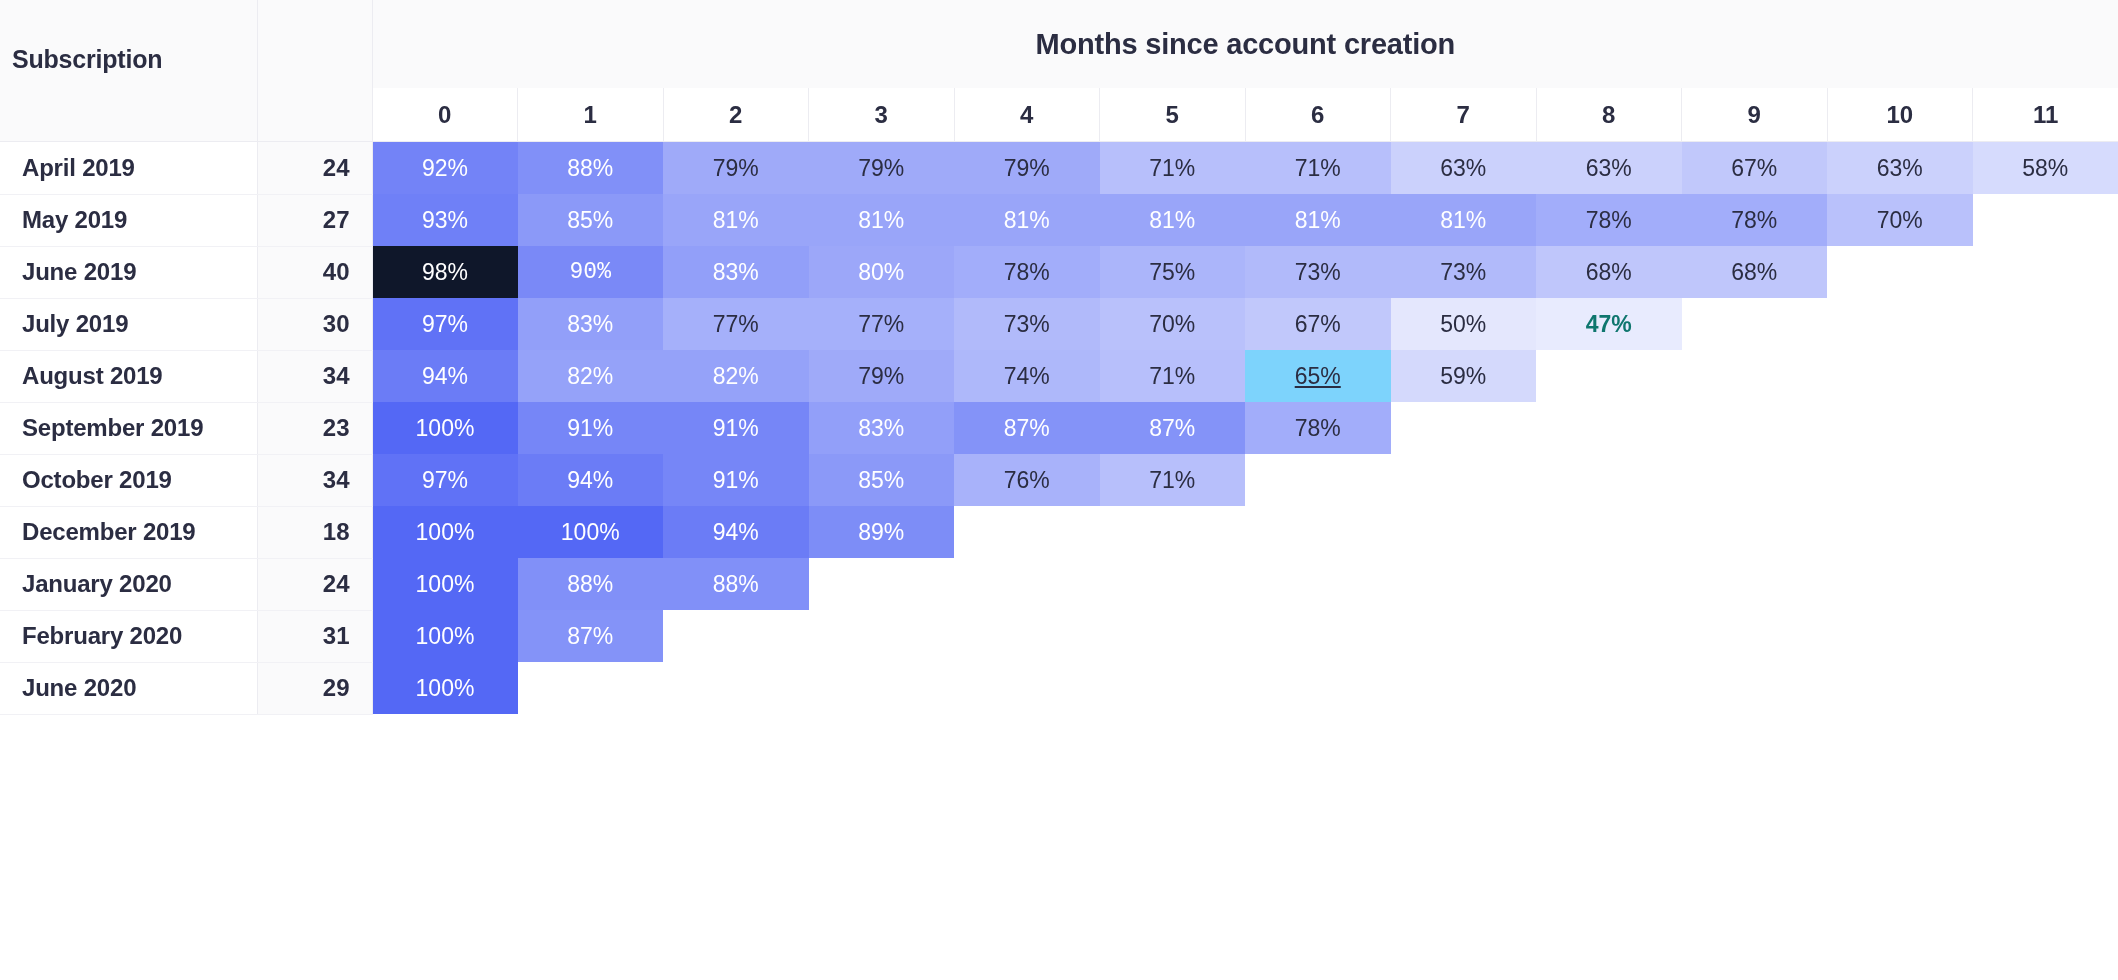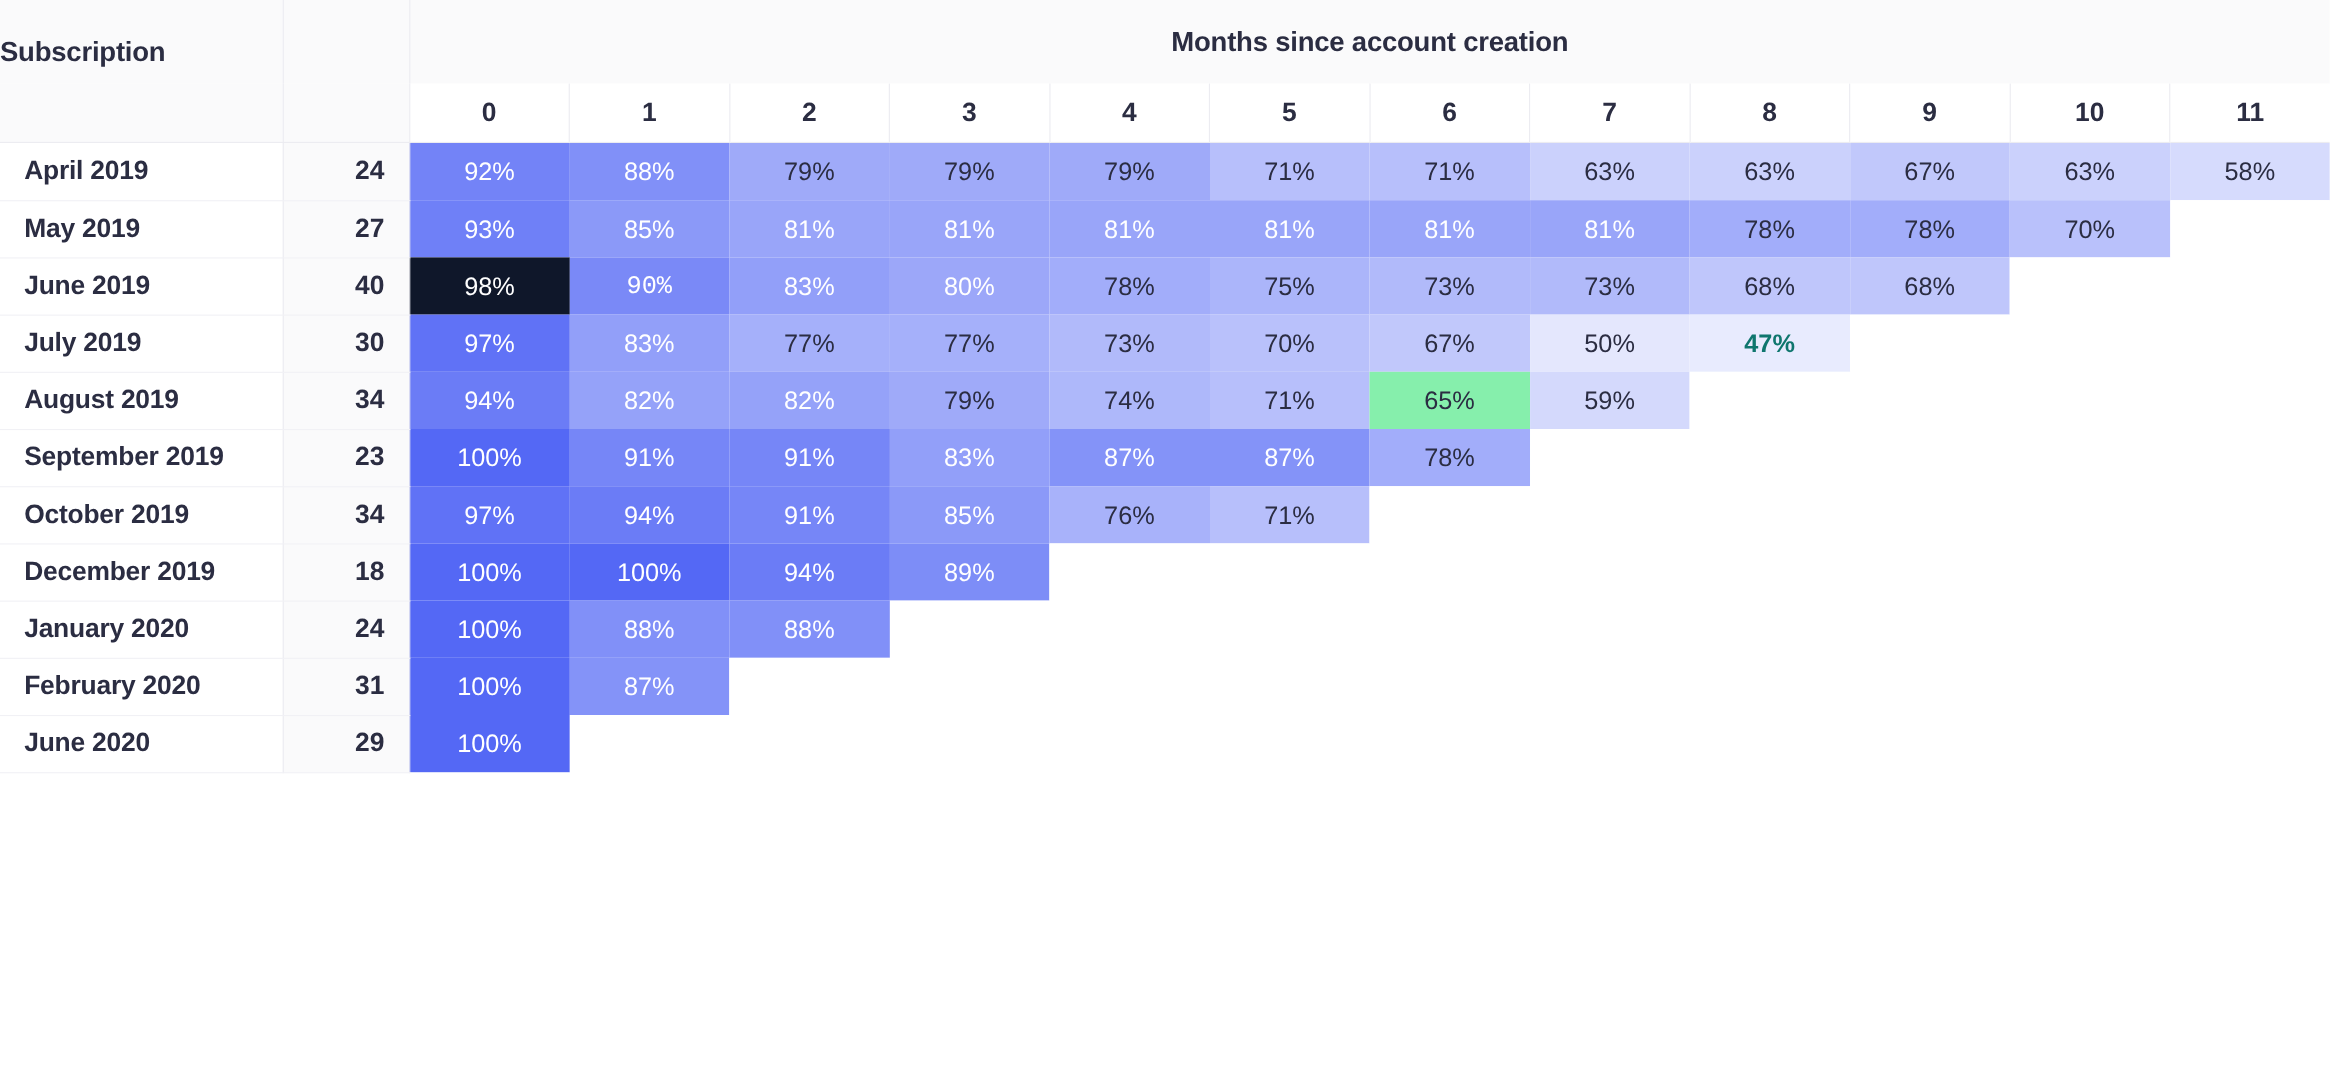--- a/index.html
+++ b/index.html
@@ -30,40 +30,40 @@
 
   
   col.c-label   { width: 257px; }
   col.c-count   { width: 115px; }
   col.c-month   { width: 145.5px; }
 
   
   tr.title-row > th {
     background: #fafafb;
     height: 62px;
-    padding: 0;
+    padding: 12px;
     vertical-align: middle;
   }
   th.corner-subscription {
     background: #fafafb;
     border-right: 1px solid #ececf1;
     text-align: left;
     padding: 0 0 0 22px;
     font-size: 25px;
     font-weight: 700;
     color: #2b2d42;
     letter-spacing: -0.2px;
   }
   th.corner-count {
     background: #fafafb;
     border-right: 1px solid #ececf1;
   }
   th.months-title {
     text-align: center;
-    font-size: 25px;
+    font-size: 29px;
     font-weight: 700;
     color: #2b2d42;
     letter-spacing: -0.2px;
     background: #fafafb;
   }
 
   
   tr.title-row th.corner-subscription {
     vertical-align: bottom;
     padding-bottom: 14px;
@@ -347,21 +347,21 @@
           </td>
           <td class="heat-cell" style="background: rgb(159, 170, 249); color: rgb(43, 45, 66);">
             <span class="cell-value">79%</span>
           </td>
           <td class="heat-cell" style="background: rgb(174, 184, 250); color: rgb(43, 45, 66);">
             <span class="cell-value">74%</span>
           </td>
           <td class="heat-cell" style="background: rgb(183, 191, 251); color: rgb(43, 45, 66);">
             <span class="cell-value">71%</span>
           </td>
-          <td class="heat-cell" style="background: #86efac; color: rgb(43, 45, 66);">
+          <td class="heat-cell" style="background: #7dd3fc; color: rgb(43, 45, 66); text-decoration: underline;">
             <span class="cell-value">65%</span>
           </td>
           <td class="heat-cell" style="background: rgb(212, 217, 252); color: rgb(43, 45, 66); margin-top: 30px;">
             <span class="cell-value">59%</span>
           </td>
           <td class="heat-cell empty"></td>
           <td class="heat-cell empty"></td>
           <td class="heat-cell empty"></td>
           <td class="heat-cell empty"></td>
         </tr>

